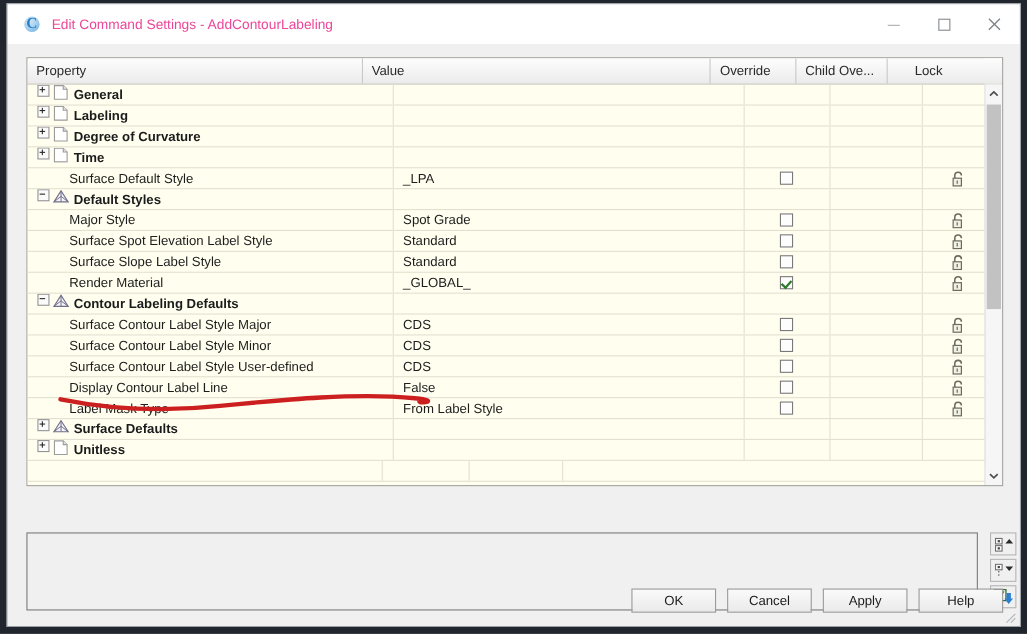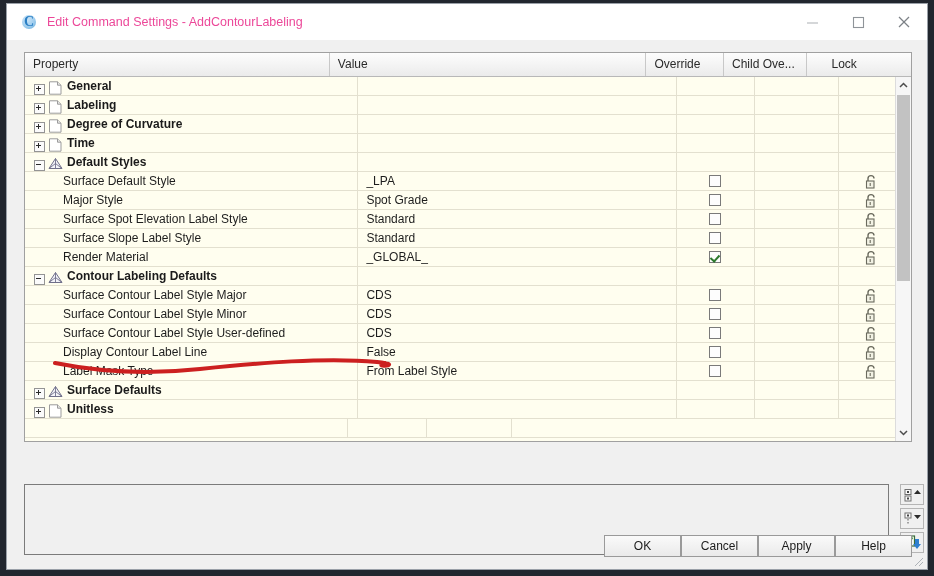--- a/index.html
+++ b/index.html
@@ -132,21 +132,21 @@
   }
   .cell {
     box-sizing: border-box;
     border-right: 1px solid #e3e0cf;
     font-size: 12px;
     color: #1d1d1d;
     line-height: 18px;
     white-space: nowrap;
     overflow: hidden;
   }
-  .cell.c-prop  { width: 338px; display: flex; align-items: flex-end; }
+  .cell.c-prop  { width: 338px; display: flex; align-items: flex-start; }
   .cell.c-val   { width: 323px; padding-left: 8px; }
   .cell.c-over  { width: 79px; position: relative; }
   .cell.c-child { width: 85px; }
   .cell.c-lock  { width: 73px; position: relative; border-right: none; }
 
   
   .row.group .cell.c-prop { font-weight: bold; color: #1b1b1b; }
 
   .twisty {
     width: 9px; height: 9px;
@@ -257,21 +257,21 @@
     box-sizing: border-box;
     display: flex; align-items: center; justify-content: center;
   }
   .tool-btn svg { display: block; }
 
   
   .footer {
     position: absolute;
     right: 15px; bottom: 12px;
     display: flex;
-    gap: 0;
+    gap: 10px;
     margin-top: 13px;
   }
   .btn {
     width: 77px; height: 22px;
     background: linear-gradient(#fafafa, #eaeaea);
     border: 1px solid #9a9a9a;
     box-sizing: border-box;
     font-size: 12px;
     color: #1c1c1c;
     font-family: "Liberation Sans", sans-serif;
@@ -388,52 +388,52 @@
                     <path d="M9.5,0.8 V4.2 H13" fill="#e6e6e6" stroke="#9b9b9b" stroke-width="1"></path>
                   </svg>
                 </span>
                 <span class="prop-text">Time</span>
               </div>
               <div class="cell c-val"><span></span></div>
               <div class="cell c-over"></div>
               <div class="cell c-child"></div>
               <div class="cell c-lock"></div>
             </div>
+            <div class="row">
+              <div class="cell c-prop">
+                <span class="indent-leaf">Surface Default Style</span>
+              </div>
+              <div class="cell c-val"><span>_LPA</span></div>
+              <div class="cell c-over">
+                <span class="chk"></span>
+              </div>
+              <div class="cell c-child"></div>
+              <div class="cell c-lock">
+                <span class="lock-ico"><svg width="14" height="15" viewBox="0 0 14 15">
+                    <path d="M4,7 V4.6 A3,3 0 0 1 10,4.6" fill="none" stroke="#6b6b5e" stroke-width="1.4"></path>
+                    <rect x="2.5" y="7" width="7.5" height="7" fill="#f2f2e4" stroke="#6b6b5e" stroke-width="1.1"></rect>
+                    <line x1="6.2" y1="9" x2="6.2" y2="12" stroke="#6b6b5e" stroke-width="1.1"></line>
+                  </svg></span>
+              </div>
+            </div>
             <div class="row group">
               <div class="cell c-prop">
                 <span class="twisty"></span>
                 <span class="icon-slot">
                   <svg width="15" height="14" viewBox="0 0 15 14">
                     <path d="M7.5,1.5 L14,11.5 H1 Z" fill="#f4f4f9" stroke="#6f6f8a" stroke-width="1"></path>
                     <path d="M7.5,1.5 L7.5,11.5 M1,11.5 L7.5,6.5 L14,11.5" fill="none" stroke="#6f6f8a" stroke-width="0.9"></path>
                   </svg>
                 </span>
                 <span class="prop-text">Default Styles</span>
               </div>
               <div class="cell c-val"><span></span></div>
               <div class="cell c-over"></div>
               <div class="cell c-child"></div>
               <div class="cell c-lock"></div>
-            </div>
-            <div class="row">
-              <div class="cell c-prop">
-                <span class="indent-leaf">Surface Default Style</span>
-              </div>
-              <div class="cell c-val"><span>_LPA</span></div>
-              <div class="cell c-over">
-                <span class="chk"></span>
-              </div>
-              <div class="cell c-child"></div>
-              <div class="cell c-lock">
-                <span class="lock-ico"><svg width="14" height="15" viewBox="0 0 14 15">
-                    <path d="M4,7 V4.6 A3,3 0 0 1 10,4.6" fill="none" stroke="#6b6b5e" stroke-width="1.4"></path>
-                    <rect x="2.5" y="7" width="7.5" height="7" fill="#f2f2e4" stroke="#6b6b5e" stroke-width="1.1"></rect>
-                    <line x1="6.2" y1="9" x2="6.2" y2="12" stroke="#6b6b5e" stroke-width="1.1"></line>
-                  </svg></span>
-              </div>
             </div>
             <div class="row">
               <div class="cell c-prop">
                 <span class="indent-leaf">Major Style</span>
               </div>
               <div class="cell c-val"><span>Spot Grade</span></div>
               <div class="cell c-over">
                 <span class="chk"></span>
               </div>
               <div class="cell c-child"></div>

